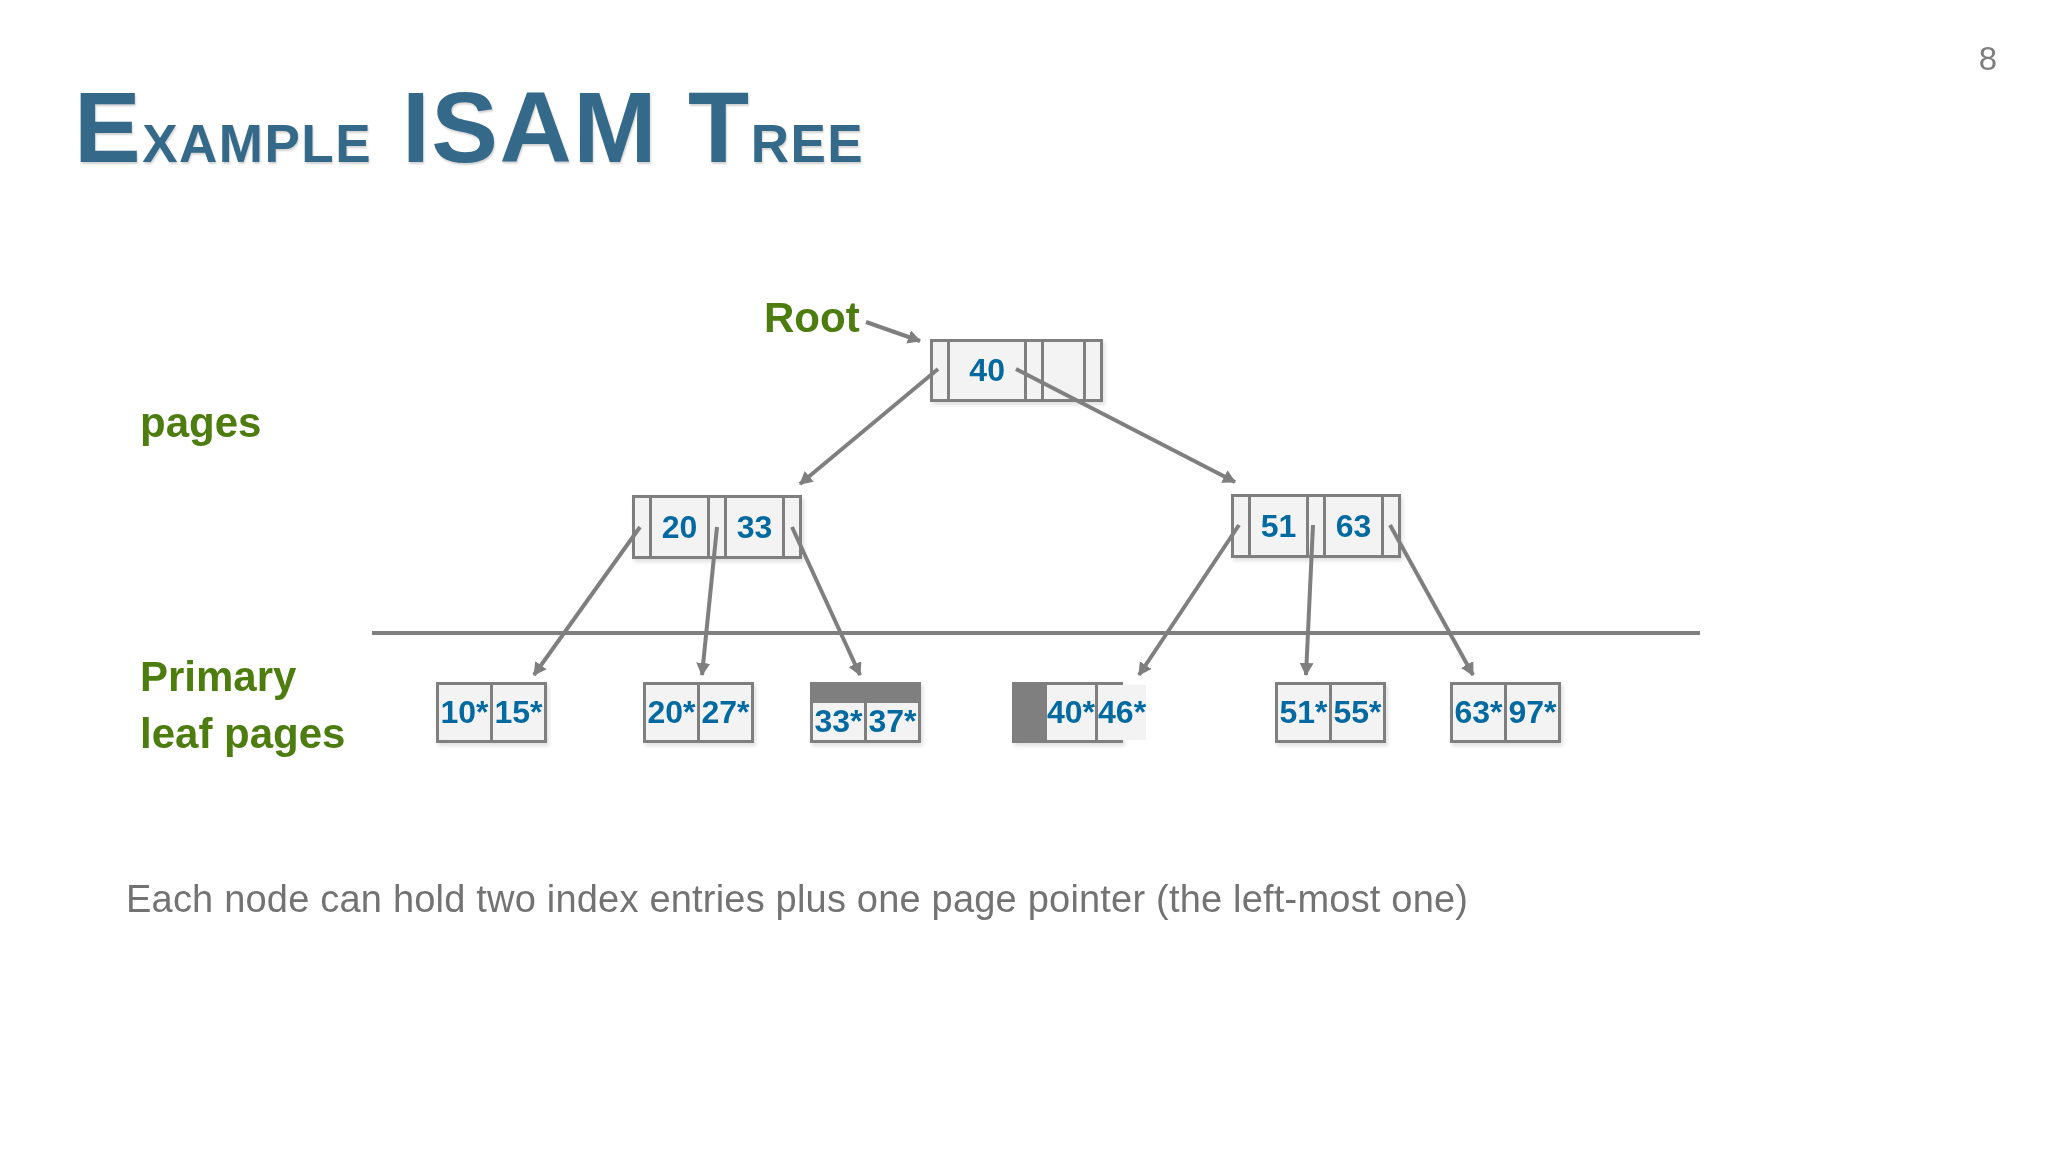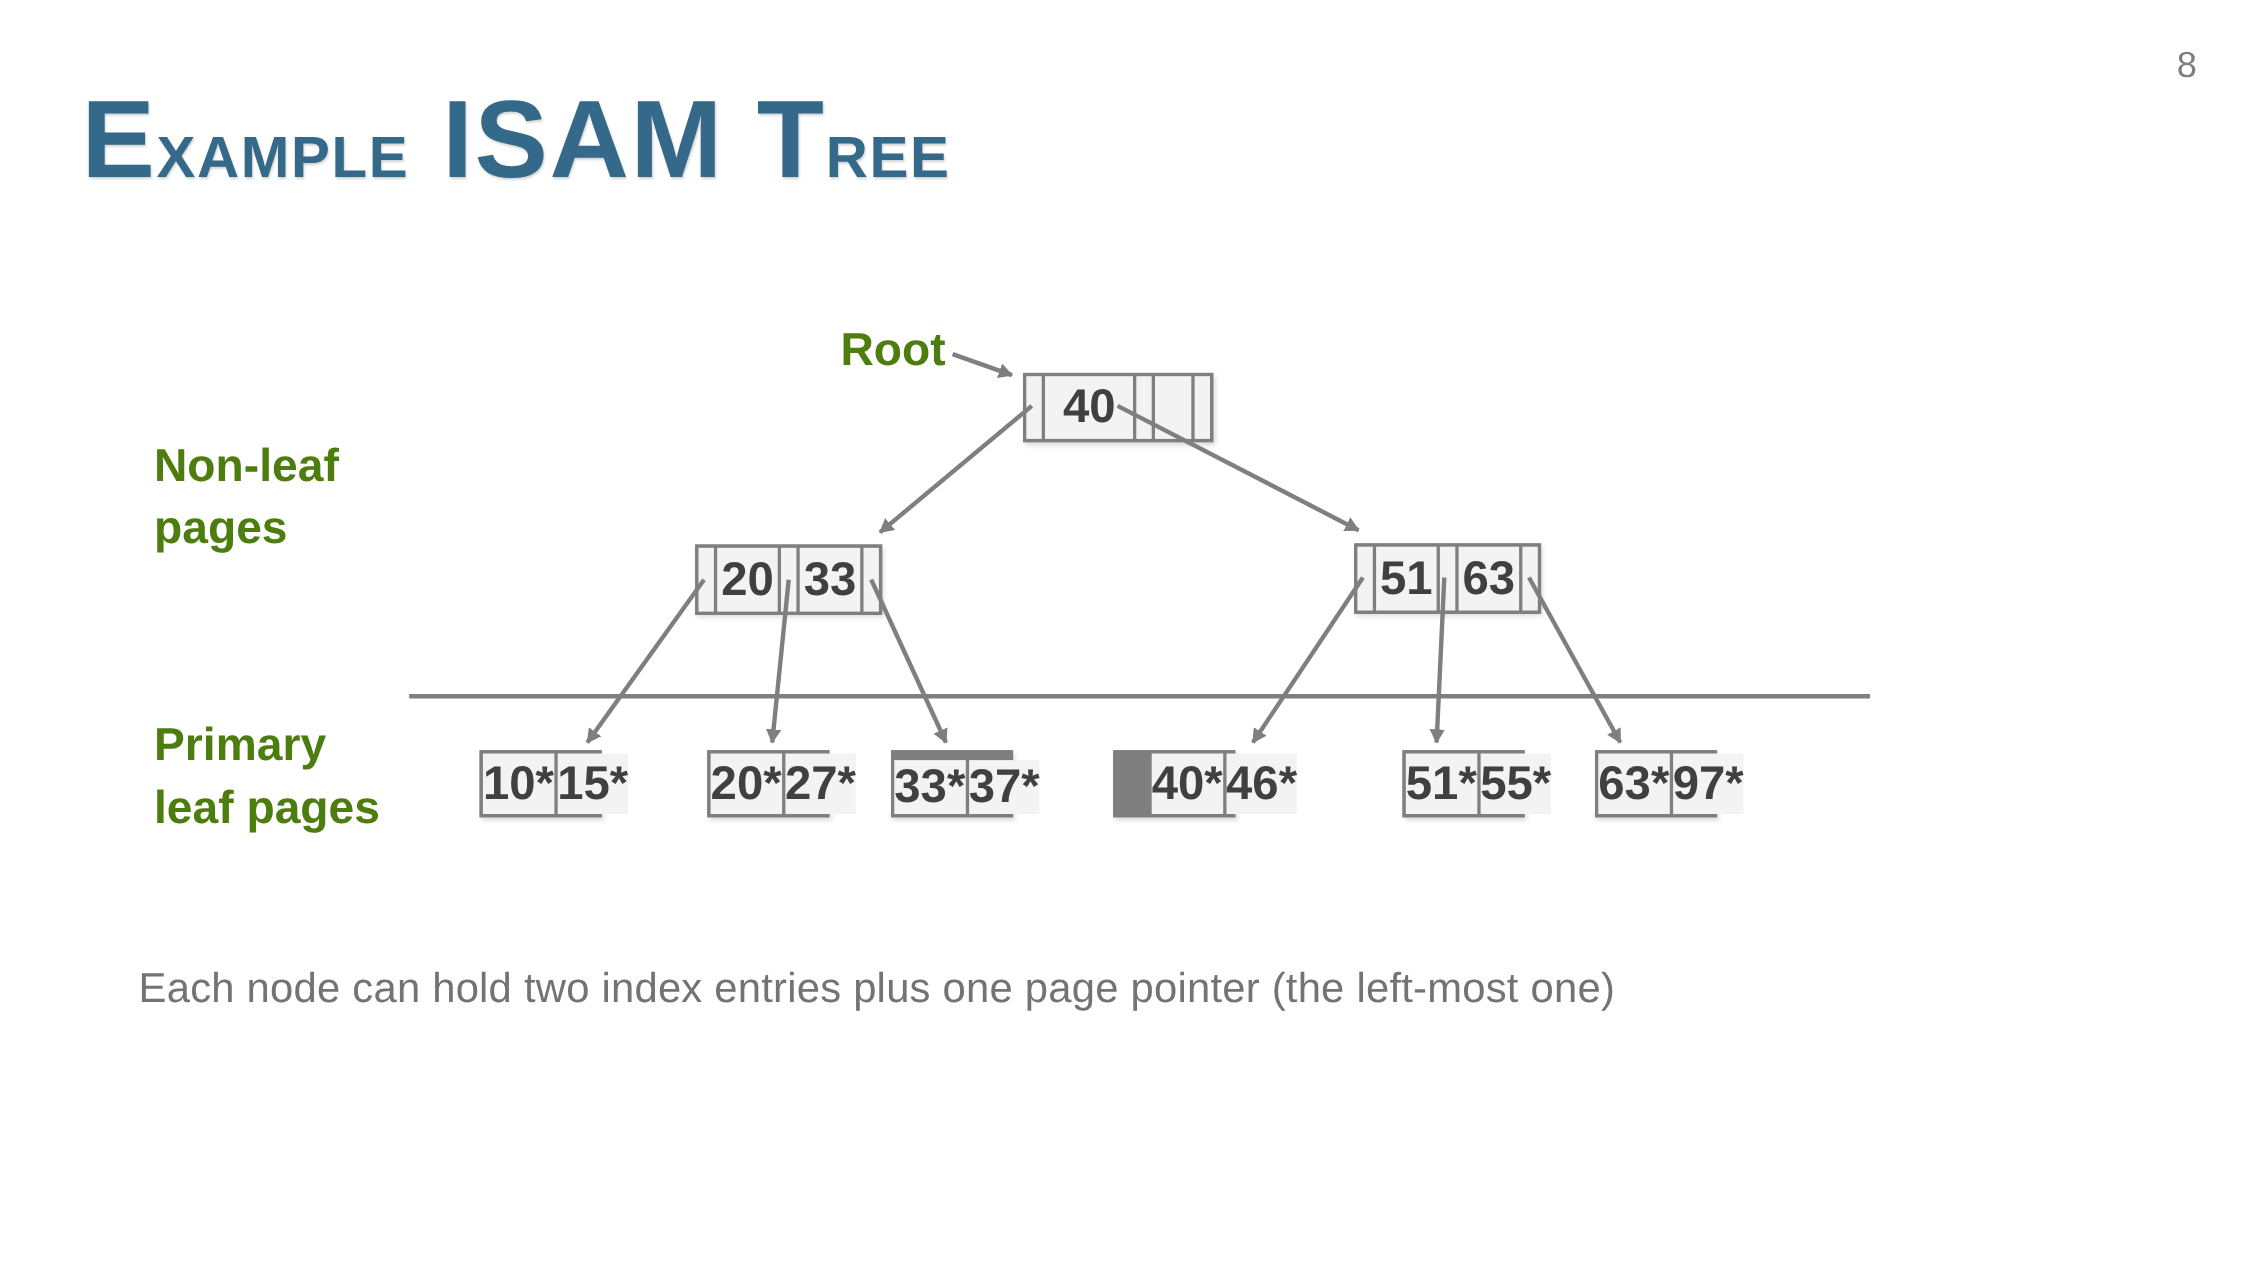--- a/index.html
+++ b/index.html
@@ -31,21 +31,21 @@
   .label-primary{left:140px;top:648px;}
   
   .node{
     position:absolute;display:flex;gap:3px;
     background:#7f7f7f;border:3px solid #7f7f7f;
     box-shadow:2px 3px 4px rgba(0,0,0,0.12);
     z-index:1;box-sizing:border-box;
   }
   .cell{
     background:#f3f3f3;display:flex;align-items:center;justify-content:center;
-    color:#404040;font-weight:700;font-size:43px;
+    color:#0369a1;font-weight:700;font-size:32px;
   }
   .cell.ptr{flex:0 0 14px;}
   .cell.key{flex:1 1 auto;}
   .node-root{left:930px;top:339px;width:173px;height:63px;}
   .node-inner-left{left:632px;top:495px;width:170px;height:64px;}
   .node-inner-right{left:1231px;top:494px;width:170px;height:64px;}
   .leaf{height:61px;width:111px;top:682px;}
   .leaf-1{left:436px;}
   .leaf-2{left:643px;}
   .leaf-3{left:810px;align-items:flex-end;}
@@ -68,21 +68,20 @@
 
 <div class="slide">
 
   <div class="page-number">8</div>
 
   <h1 class="title"><span class="tw"><span class="ti">E</span><span class="ts">XAMPLE</span></span><span class="tw"><span class="ti">ISAM</span></span><span class="tw"><span class="ti">T</span><span class="ts">REE</span></span></h1>
 
   <div class="red-label label-root">Root</div>
 
   <div class="red-label label-nonleaf">
-    <div>Non-leaf</div>
     <div>pages</div>
   </div>
 
   <div class="red-label label-primary">
     <div>Primary</div>
     <div>leaf pages</div>
   </div>
 
   <div class="node node-root">
     <div class="cell ptr"></div>

